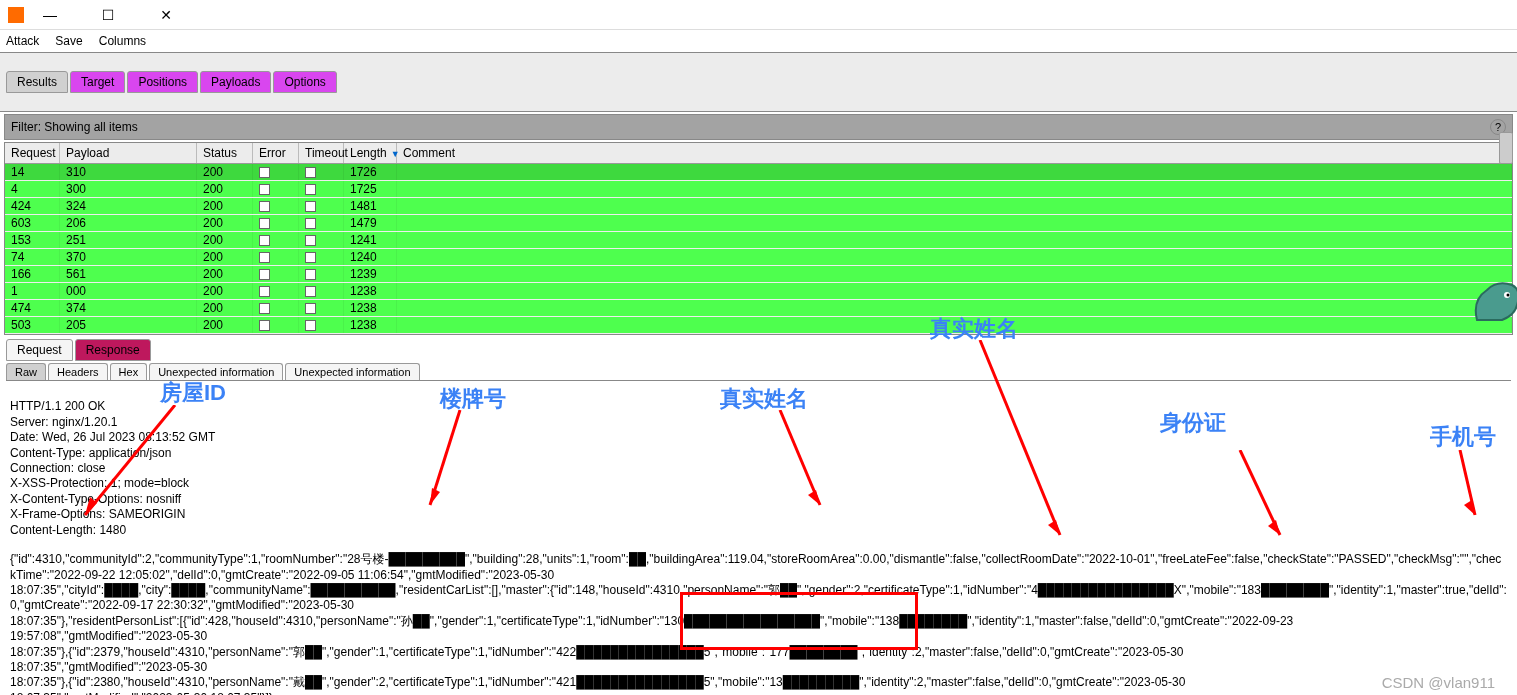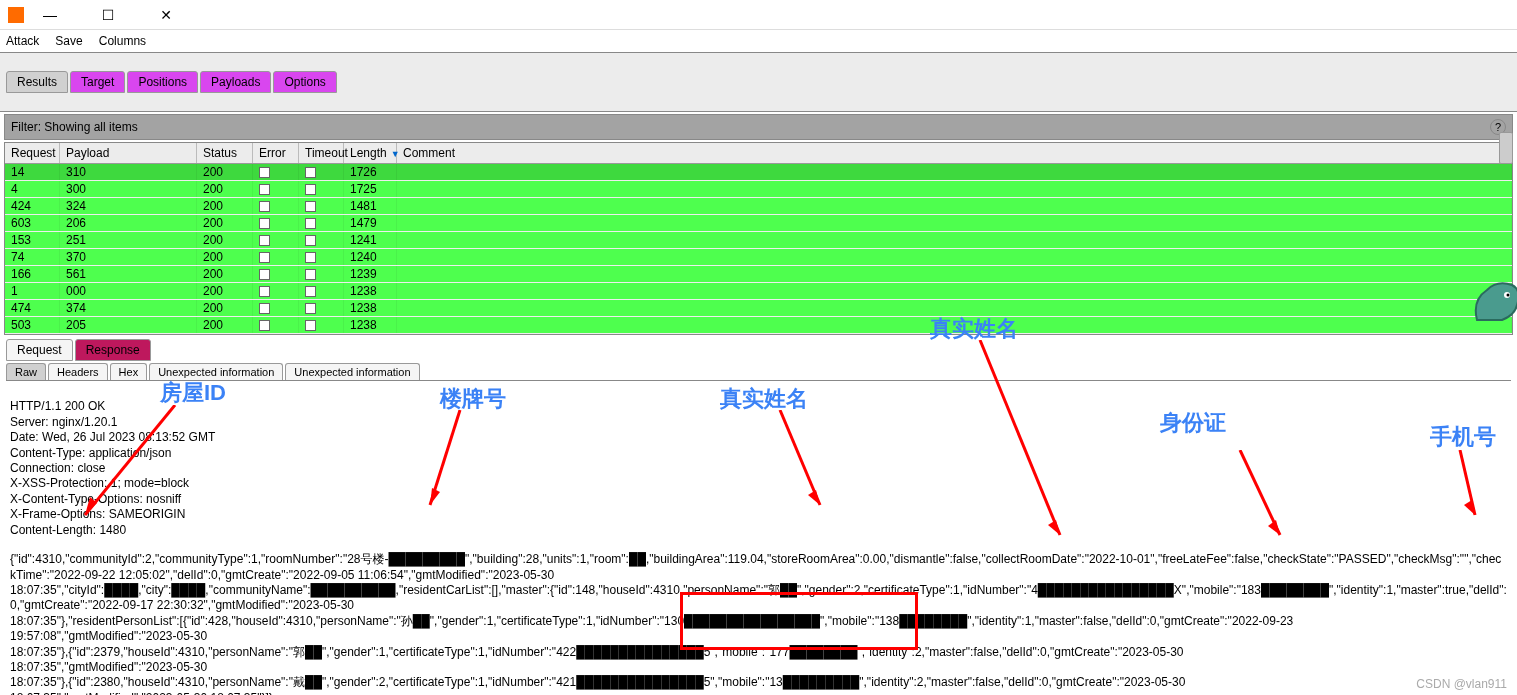--- a/index.html
+++ b/index.html
@@ -45,21 +45,21 @@
 .subtabs2 { margin: 2px 6px 0; display: flex; gap: 2px; border-bottom: 1px solid #888; }
 .subtab2 { padding: 2px 8px; border: 1px solid #999; border-bottom: none; background: #f5f5f5; border-radius: 3px 3px 0 0; cursor: pointer; font-size: 11px; }
 .subtab2.active { background: #d0d0d0; }
 
 .response { margin: 0 6px; padding: 4px; font-family: "Courier New", monospace; font-size: 12px; white-space: pre-wrap; word-break: break-all; line-height: 1.2; position: relative; }
 
 .ann { position: absolute; color: #3b82f6; font-size: 22px; font-weight: bold; font-family: Liberation Sans, sans-serif; pointer-events: none; }
 .arrow { position: absolute; pointer-events: none; }
 .redbox { position: absolute; border: 3px solid #ff0000; pointer-events: none; }
 
-.watermark { position: absolute; bottom: 4px; right: 10px; color: #aaa; font-size: 12px; }
+.watermark { position: absolute; bottom: 4px; right: 22px; color: #aaa; font-size: 15px; }
 
 .scrollthumb { position: absolute; right: 4px; top: 132px; width: 14px; height: 32px; background: #ccc; border: 1px solid #999; border-radius: 2px; }
 .dino { position: absolute; right: -10px; top: 270px; width: 60px; height: 60px; }
 </style>
 </head>
 <body>
 
 <div class="titlebar">
   <div class="icon"></div>
   <div class="winbtns">

